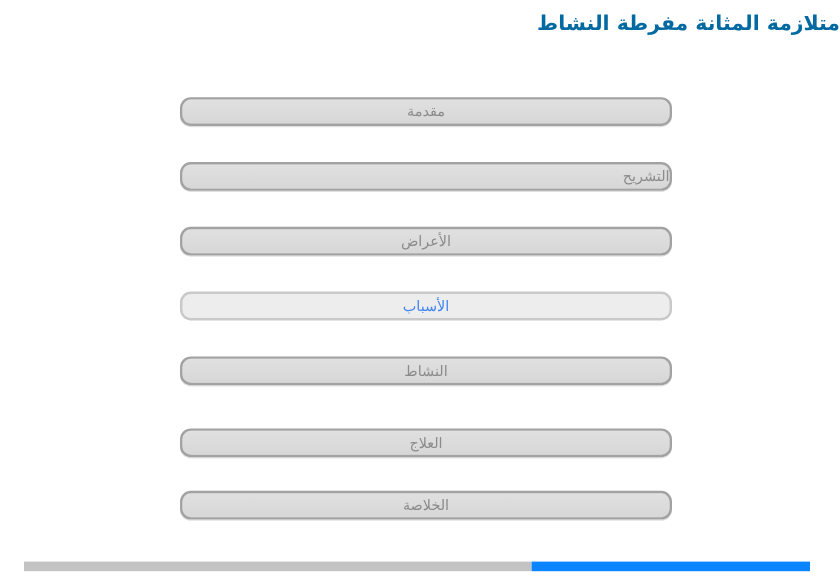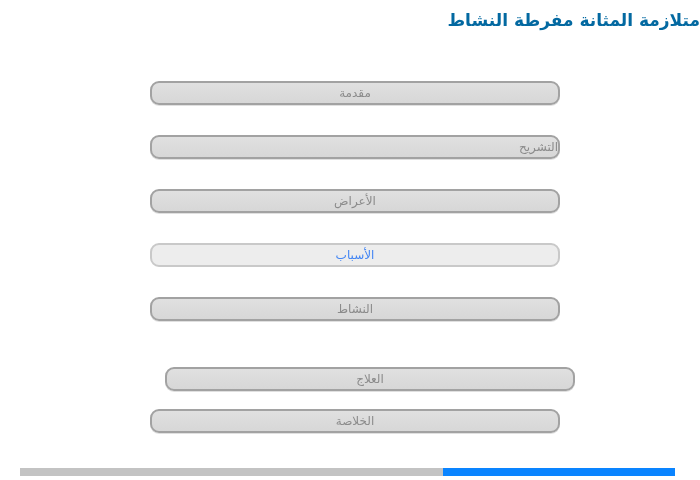--- a/index.html
+++ b/index.html
@@ -47,21 +47,21 @@
     background: #ededed;
     border-color: #c9c9c9;
     box-shadow: none;
     color: #4285f4;
   }
   .menu-button:nth-child(1) { top: 0px; }
   .menu-button:nth-child(2) { top: 54px; text-align: right; }
   .menu-button:nth-child(3) { top: 108px; }
   .menu-button:nth-child(4) { top: 162px; }
   .menu-button:nth-child(5) { top: 216px; }
-  .menu-button:nth-child(6) { top: 286px; margin-left: 15px; }
+  .menu-button:nth-child(6) { top: 276px; }
   .menu-button:nth-child(7) { top: 328px; }
   .progressbar {
     position: absolute;
     top: 468px;
     left: 20px;
     width: 655px;
     height: 8px;
     cursor: pointer;
   }
   .progressbar .seg-track {

